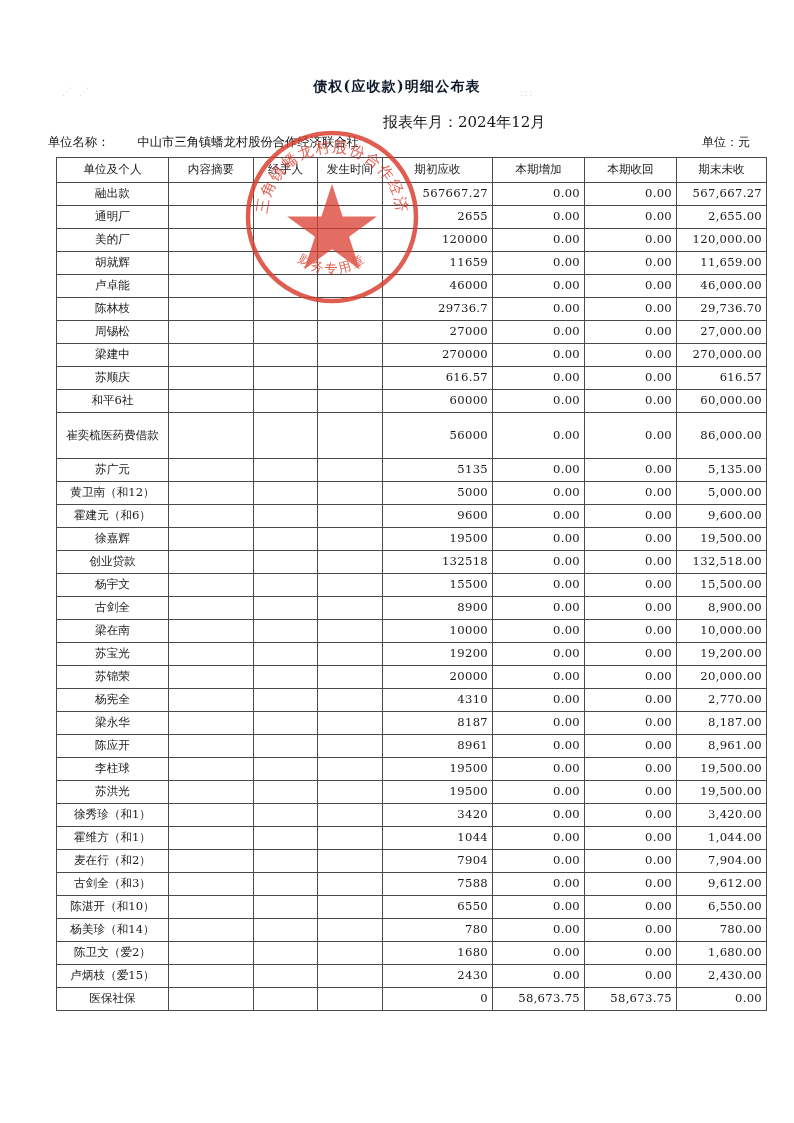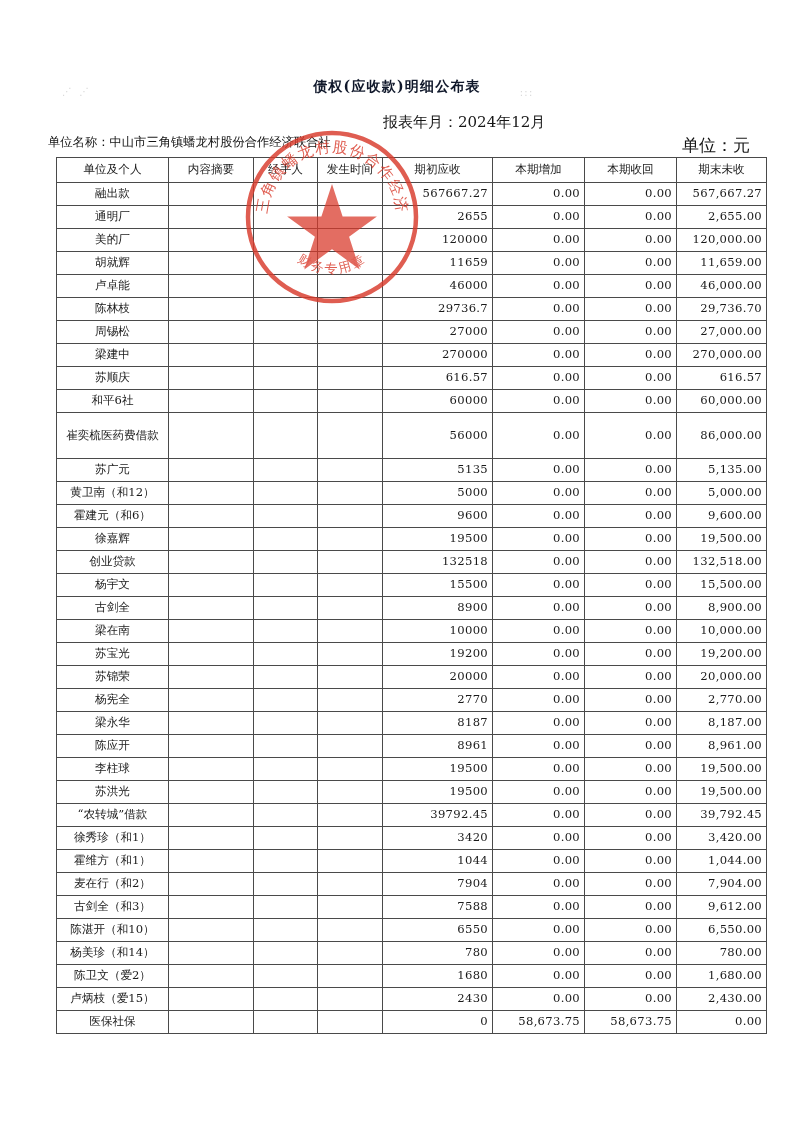--- a/index.html
+++ b/index.html
@@ -52,28 +52,28 @@
   
   .unit-line {
     position: absolute;
     top: 134px;
     left: 48px;
     font-size: 12.3px;
     font-family: "DejaVu Serif", "Liberation Serif", serif;
     color: #141414;
     white-space: nowrap;
   }
-  .unit-line .label { margin-right: 0; }
+  .unit-line .label { margin-right: 28px; }
   .unit-line .value { }
 
   .unit-measure {
     position: absolute;
     top: 134px;
     right: 44px;
-    font-size: 17px;
+    font-size: 12px;
     font-family: "DejaVu Serif", "Liberation Serif", serif;
     color: #141414;
     white-space: nowrap;
   }
 
   
   .table-wrap {
     position: absolute;
     top: 157px;
     left: 56px;
@@ -419,21 +419,21 @@
             <td class="c-num">20000</td>
             <td class="c-num">0.00</td>
             <td class="c-num">0.00</td>
             <td class="c-num">20,000.00</td>
           </tr>
           <tr>
             <td class="c-name">杨宪全</td>
             <td class="c-blank"></td>
             <td class="c-blank"></td>
             <td class="c-blank"></td>
-            <td class="c-num">2770</td>
+            <td class="c-num">4310</td>
             <td class="c-num">0.00</td>
             <td class="c-num">0.00</td>
             <td class="c-num">2,770.00</td>
           </tr>
           <tr>
             <td class="c-name">梁永华</td>
             <td class="c-blank"></td>
             <td class="c-blank"></td>
             <td class="c-blank"></td>
             <td class="c-num">8187</td>
@@ -463,30 +463,20 @@
           </tr>
           <tr>
             <td class="c-name">苏洪光</td>
             <td class="c-blank"></td>
             <td class="c-blank"></td>
             <td class="c-blank"></td>
             <td class="c-num">19500</td>
             <td class="c-num">0.00</td>
             <td class="c-num">0.00</td>
             <td class="c-num">19,500.00</td>
-          </tr>
-          <tr>
-            <td class="c-name">“农转城”借款</td>
-            <td class="c-blank"></td>
-            <td class="c-blank"></td>
-            <td class="c-blank"></td>
-            <td class="c-num">39792.45</td>
-            <td class="c-num">0.00</td>
-            <td class="c-num">0.00</td>
-            <td class="c-num">39,792.45</td>
           </tr>
           <tr>
             <td class="c-name">徐秀珍（和1）</td>
             <td class="c-blank"></td>
             <td class="c-blank"></td>
             <td class="c-blank"></td>
             <td class="c-num">3420</td>
             <td class="c-num">0.00</td>
             <td class="c-num">0.00</td>
             <td class="c-num">3,420.00</td>

